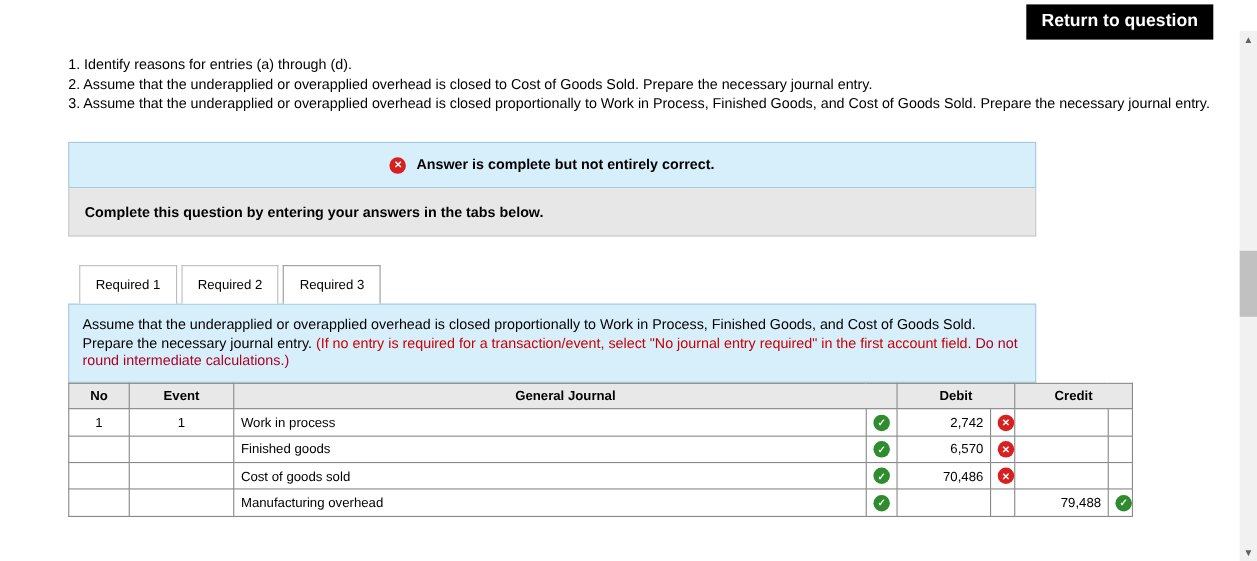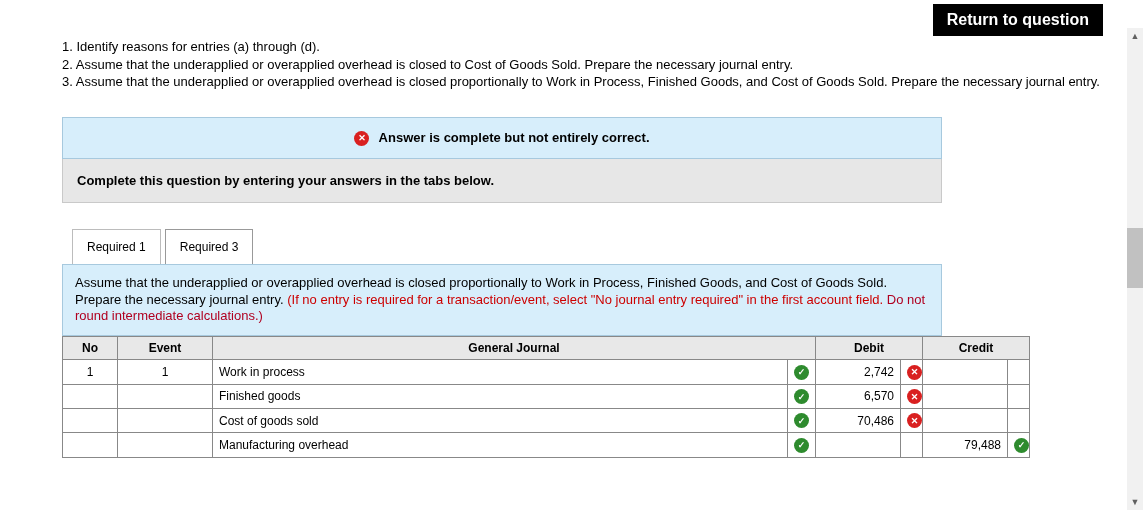--- a/index.html
+++ b/index.html
@@ -42,21 +42,21 @@
   .scroll-up { position: absolute; top: 0; }
   .scroll-down { position: absolute; bottom: 0; }
   .scroll-thumb {
     position: absolute;
     top: 200px;
     width: 16px;
     height: 60px;
     background: #c1c1c1;
   }
   .content {
-    padding: 4px 40px 0 40px;
+    padding: 16px 40px 0 40px;
   }
   .instructions {
     padding-top: 34px;
     line-height: 1.35;
   }
   .left-pad {
     margin-left: 22px;
   }
   .panel {
     margin: 26px 12px 0 22px;
@@ -170,20 +170,21 @@
   <div class="panel">
     <div class="status-banner">
       <span class="icon-wrong">✕</span>
       <span>Answer is complete but not entirely correct.</span>
     </div>
     <div class="complete-prompt">Complete this question by entering your answers in the tabs below.</div>
   </div>
 
   <div class="tabs">
     <div class="tab">Required 1</div>
+    <div class="tab">Required 2</div>
     <div class="tab active">Required 3</div>
   </div>
 
   <div class="tab-content">
     <span>Assume that the underapplied or overapplied overhead is closed proportionally to Work in Process, Finished Goods, and Cost of Goods Sold. Prepare the necessary journal entry. </span><span class="red-hint">(If no entry is required for a transaction/event, select "No journal entry required" in the first account field. </span><span class="darkred-hint">Do not round intermediate calculations.)</span>
   </div>
 
   <table class="journal-table">
     <colgroup>
       <col class="col-no">

